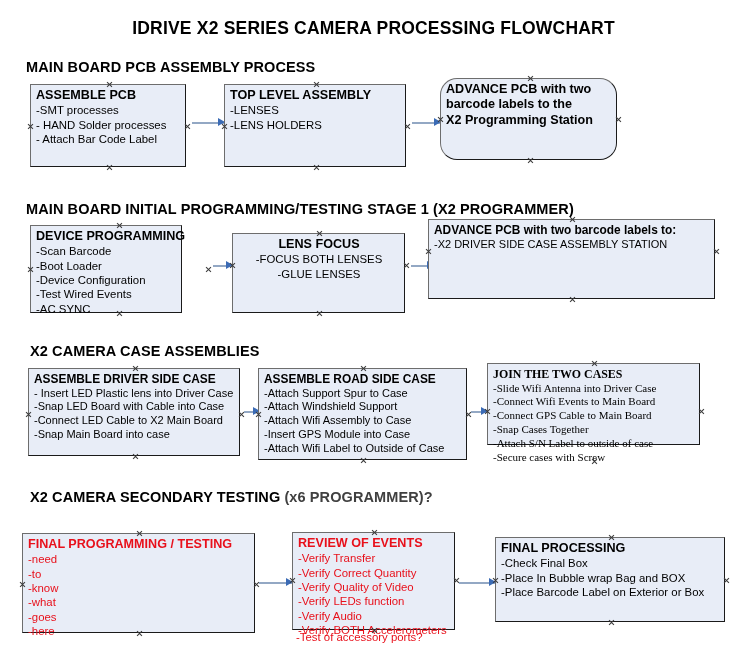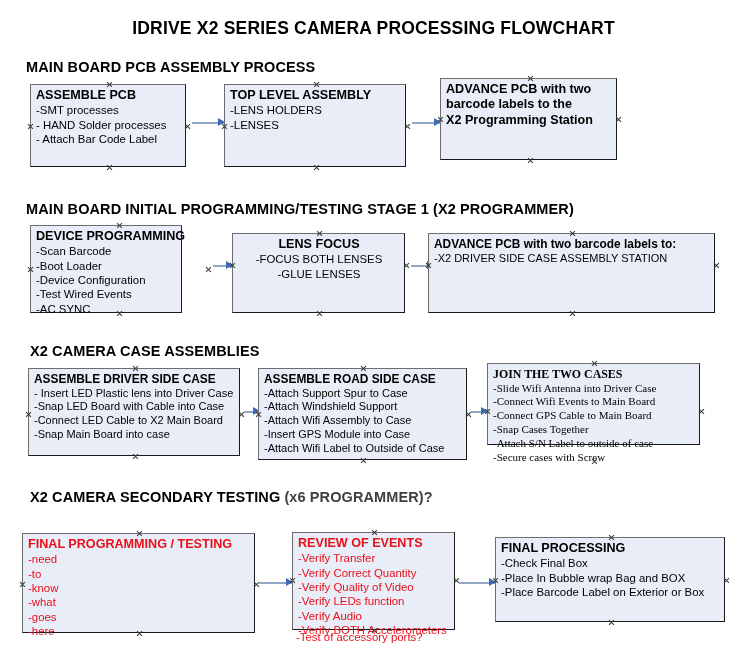--- a/index.html
+++ b/index.html
@@ -84,34 +84,34 @@
   <span class="hx" style="left:153px;top:38px;"></span>
 </div>
 
 <div class="conn" style="left:192px;top:118px;width:32px;">
   <div class="line"></div>
   <div class="head"></div>
 </div>
 
 <div class="node shadowed" style="left:224px;top:84px;width:182px;height:83px;">
   <div class="node-title">TOP LEVEL ASSEMBLY</div>
+  <div class="node-line">-LENSES</div>
   <div class="node-line">-LENS HOLDERS</div>
-  <div class="node-line">-LENSES</div>
   <span class="hx" style="left:-4px;top:38px;"></span>
   <span class="hx" style="left:88px;top:-4px;"></span>
   <span class="hx" style="left:88px;top:79px;"></span>
   <span class="hx" style="left:179px;top:38px;"></span>
 </div>
 
 <div class="conn" style="left:412px;top:118px;width:28px;">
   <div class="line"></div>
   <div class="head"></div>
 </div>
 
-<div class="node shadowed" style="left:440px;top:78px;width:177px;height:82px;">
+<div class="node shadowed" style="left:440px;top:78px;width:177px;height:82px;border-radius:17px;">
   <div class="node-title">ADVANCE PCB with two</div>
   <div class="node-title">barcode labels to the</div>
   <div class="node-title"> X2 Programming Station</div>
   <span class="hx" style="left:-4px;top:37px;"></span>
   <span class="hx" style="left:86px;top:-4px;"></span>
   <span class="hx" style="left:86px;top:78px;"></span>
   <span class="hx" style="left:174px;top:37px;"></span>
 </div>
 
 <div class="section-heading" style="left:26px;top:201px;">
@@ -144,21 +144,21 @@
   <span class="hx" style="left:83px;top:-4px;"></span>
   <span class="hx" style="left:83px;top:76px;"></span>
   <span class="hx" style="left:170px;top:28px;"></span>
 </div>
 
 <div class="conn" style="left:411px;top:261px;width:22px;">
   <div class="line"></div>
   <div class="head"></div>
 </div>
 
-<div class="node shadowed" style="left:428px;top:233px;width:287px;height:80px;">
+<div class="node shadowed" style="left:428px;top:219px;width:287px;height:80px;">
   <div class="node-title sm">ADVANCE PCB with two barcode labels to:</div>
   <div class="node-line sm">-X2 DRIVER  SIDE  CASE  ASSEMBLY STATION</div>
   <span class="hx" style="left:-4px;top:28px;"></span>
   <span class="hx" style="left:140px;top:-4px;"></span>
   <span class="hx" style="left:140px;top:76px;"></span>
   <span class="hx" style="left:284px;top:28px;"></span>
 </div>
 
 <div class="section-heading" style="left:30px;top:343px;">
   <span>X2 CAMERA CASE ASSEMBLIES</span>

